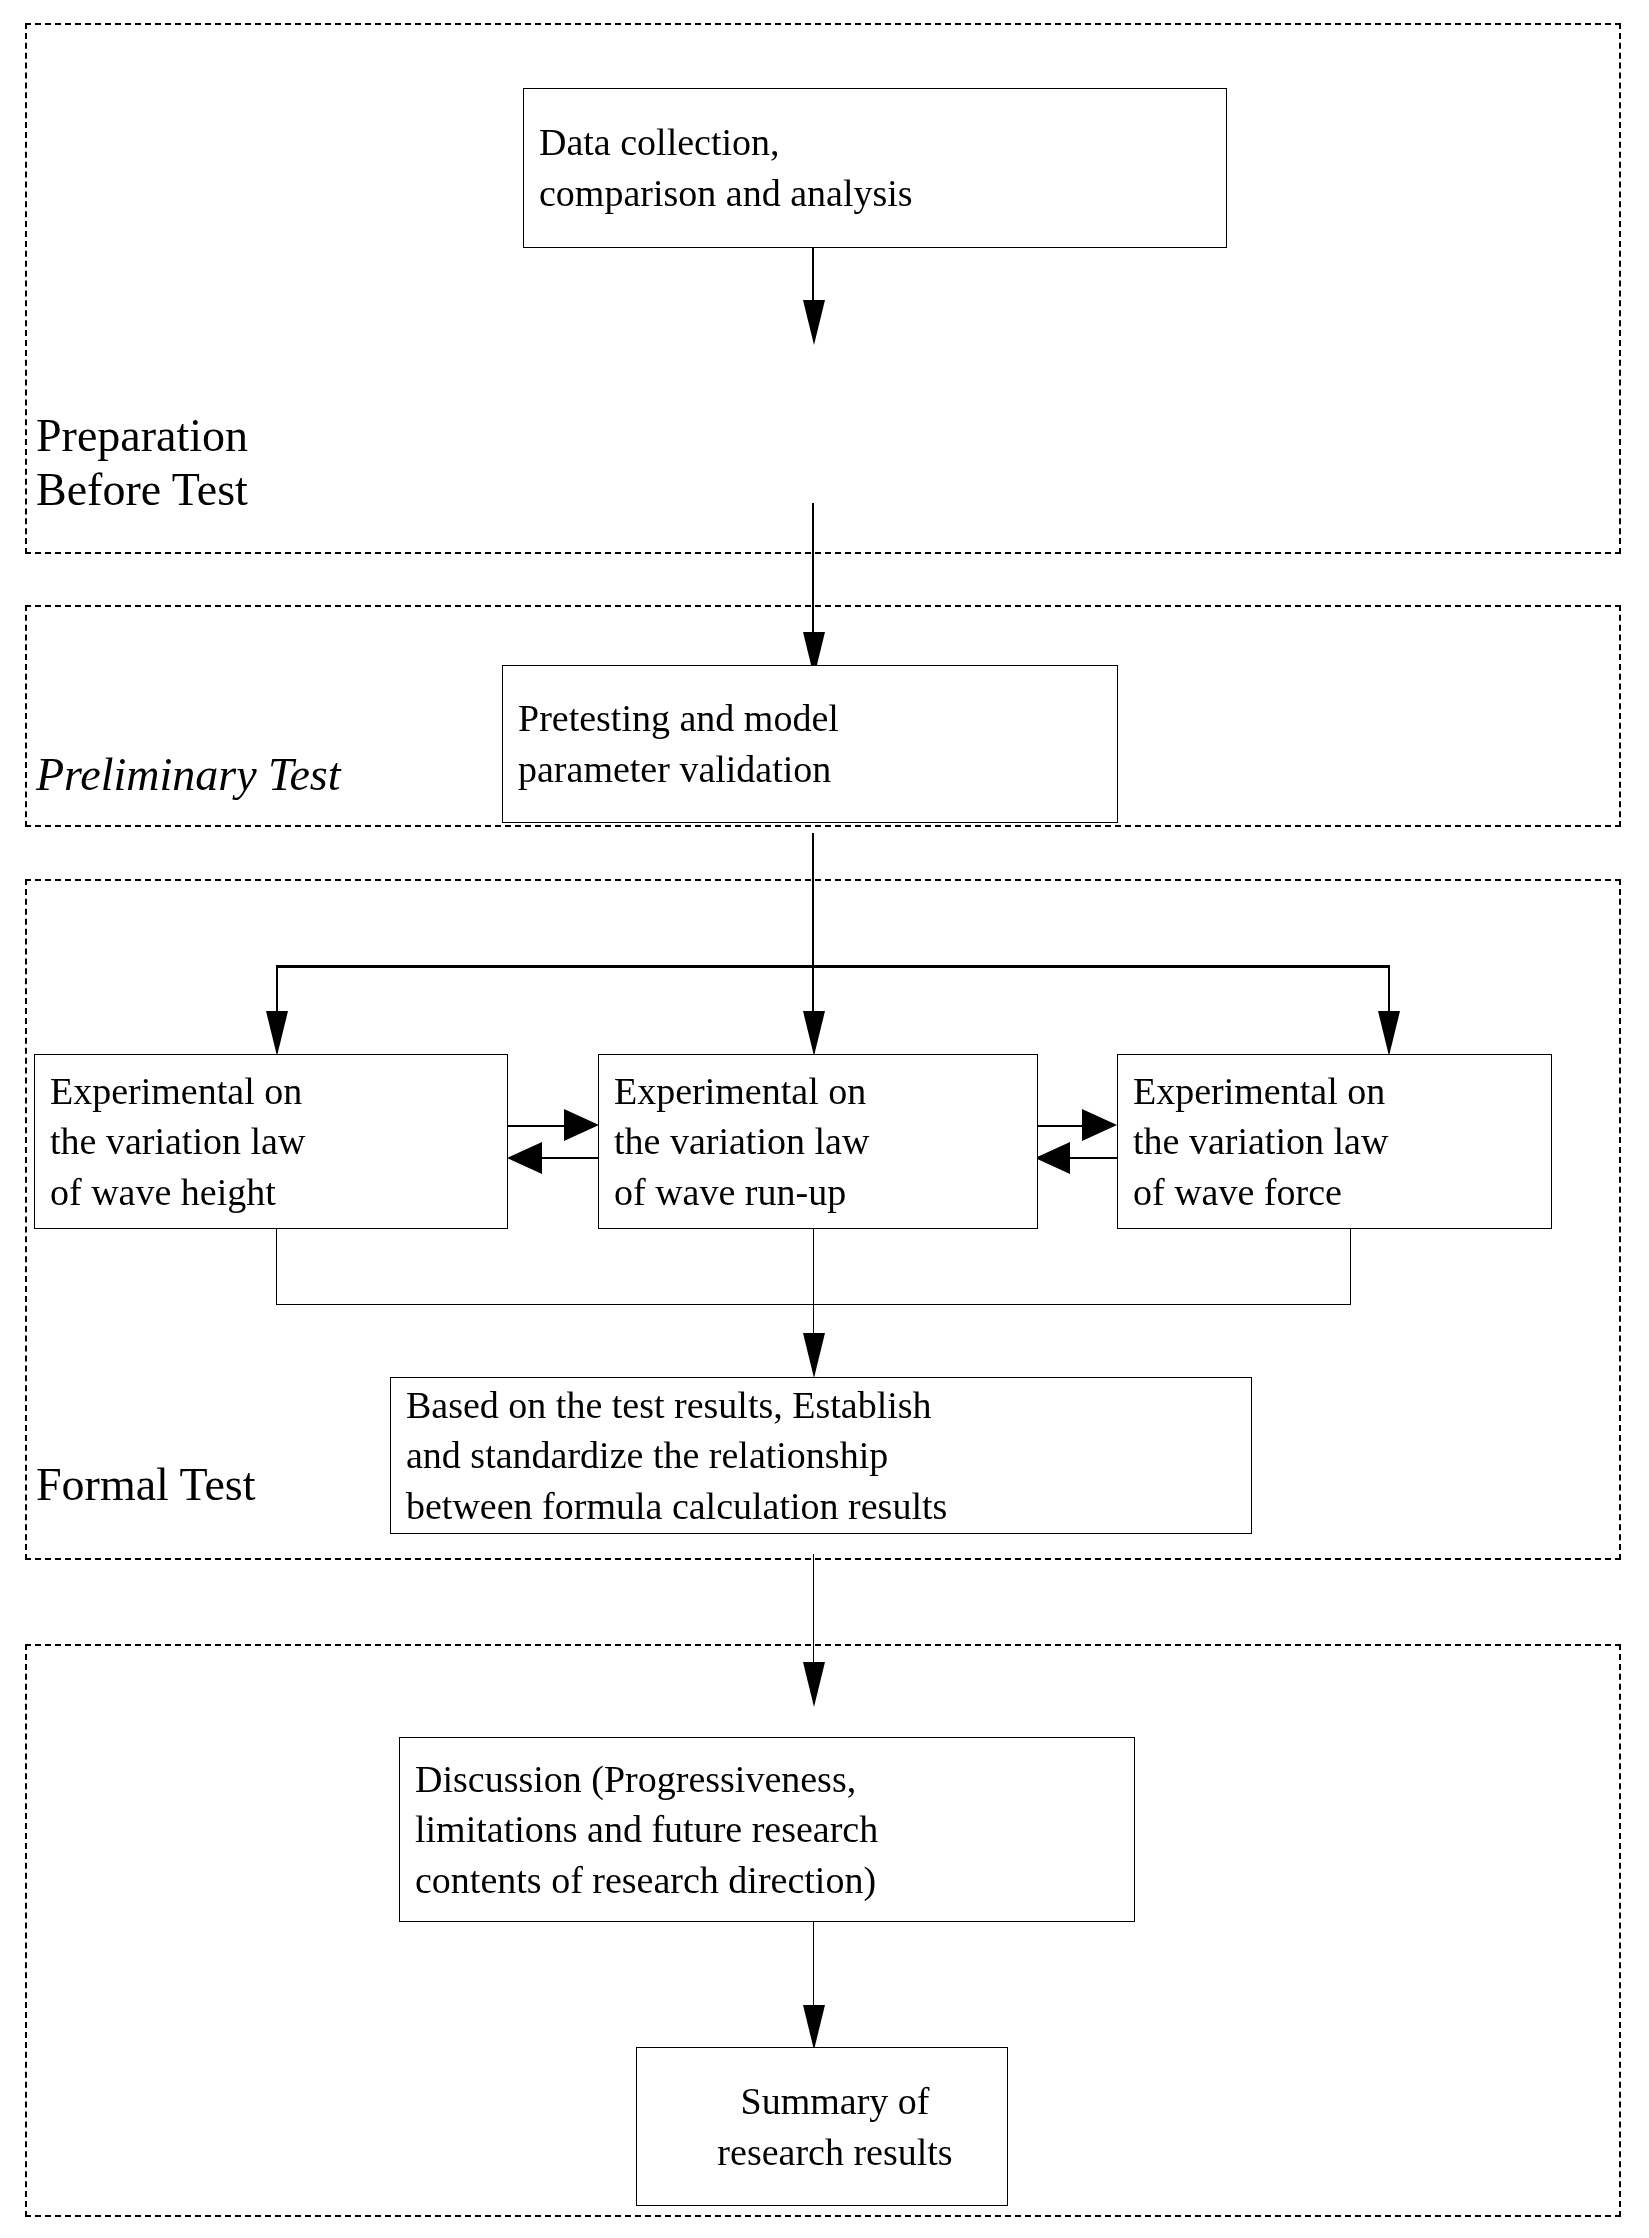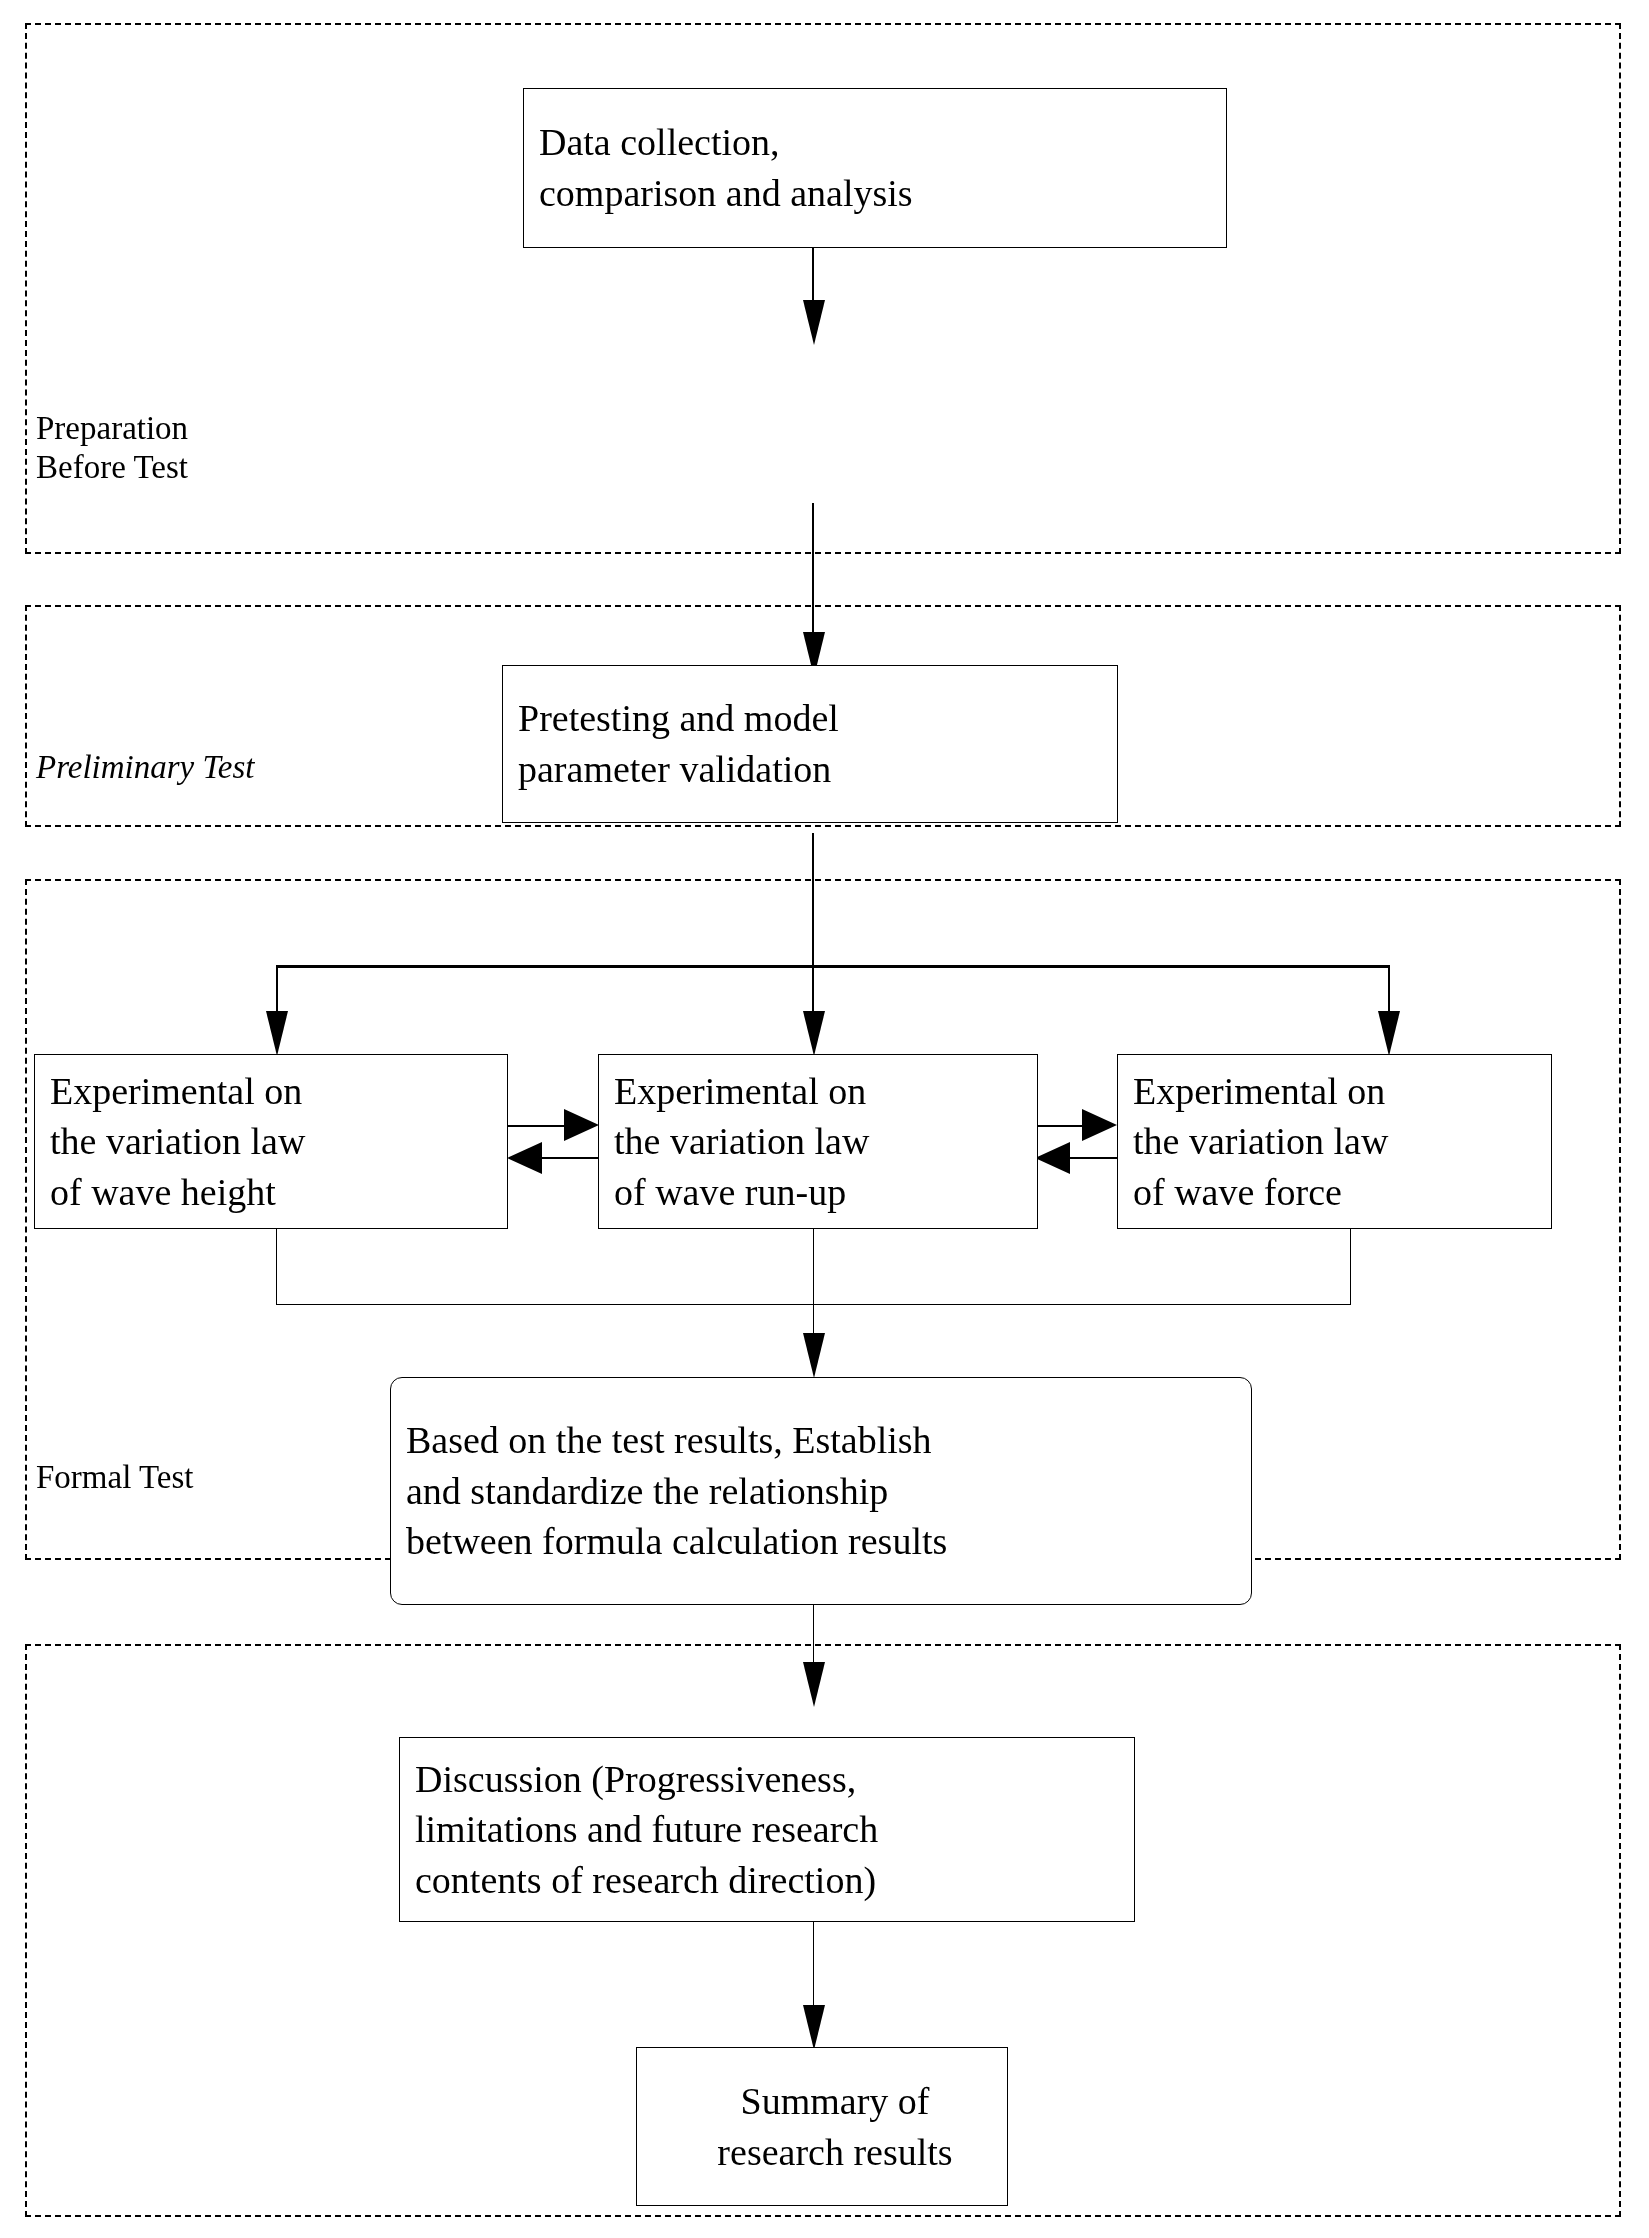--- a/index.html
+++ b/index.html
@@ -19,21 +19,21 @@
   
   .stage {
     position: absolute;
     border: 2.5px dashed #000000;
     box-sizing: border-box;
     background: transparent;
   }
   .stage-label {
     position: absolute;
     color: #000000;
-    font-size: 33px;
+    font-size: 46px;
     line-height: 1.18;
     white-space: pre-line;
     text-align: left;
   }
   
   .node {
     position: absolute;
     border: 1.9px solid #000000;
     box-sizing: border-box;
     background: #ffffff;
@@ -161,21 +161,21 @@
   <div class="hline" style="left:1069px; top:1157px; width:48px;"></div>
   <div class="arrow-left" style="left:1035px; top:1142px;"></div>
 
   <div class="vline thin" style="left:276px; top:1229px; width:1.2px; height:76px;"></div>
   <div class="vline thin" style="left:1350px; top:1229px; width:1.2px; height:76px;"></div>
   <div class="hline" style="left:276px; top:1304px; width:1075px; height:1.2px;"></div>
 
   <div class="vline thin" style="left:813px; top:1229px; width:1.2px; height:115px;"></div>
   <div class="arrow-down" style="left:803px; top:1333px;"></div>
 
-  <div class="node" style="left:390px; top:1377px; width:862px; height:228px;border-radius:12px;">Based on the test results, Establish
+  <div class="node" style="left:390px; top:1377px; width:862px; height:157px;">Based on the test results, Establish
 and standardize the relationship
 between formula calculation results</div>
 
   <div class="stage" style="left:25px; top:1644px; width:1596px; height:573px;"></div>
 
   <div class="vline thin" style="left:813px; top:1554px; width:1.2px; height:149px;"></div>
   <div class="arrow-down" style="left:803px; top:1662px;"></div>
 
   <div class="node" style="left:399px; top:1737px; width:736px; height:185px;">Discussion (Progressiveness,
 limitations and future research

